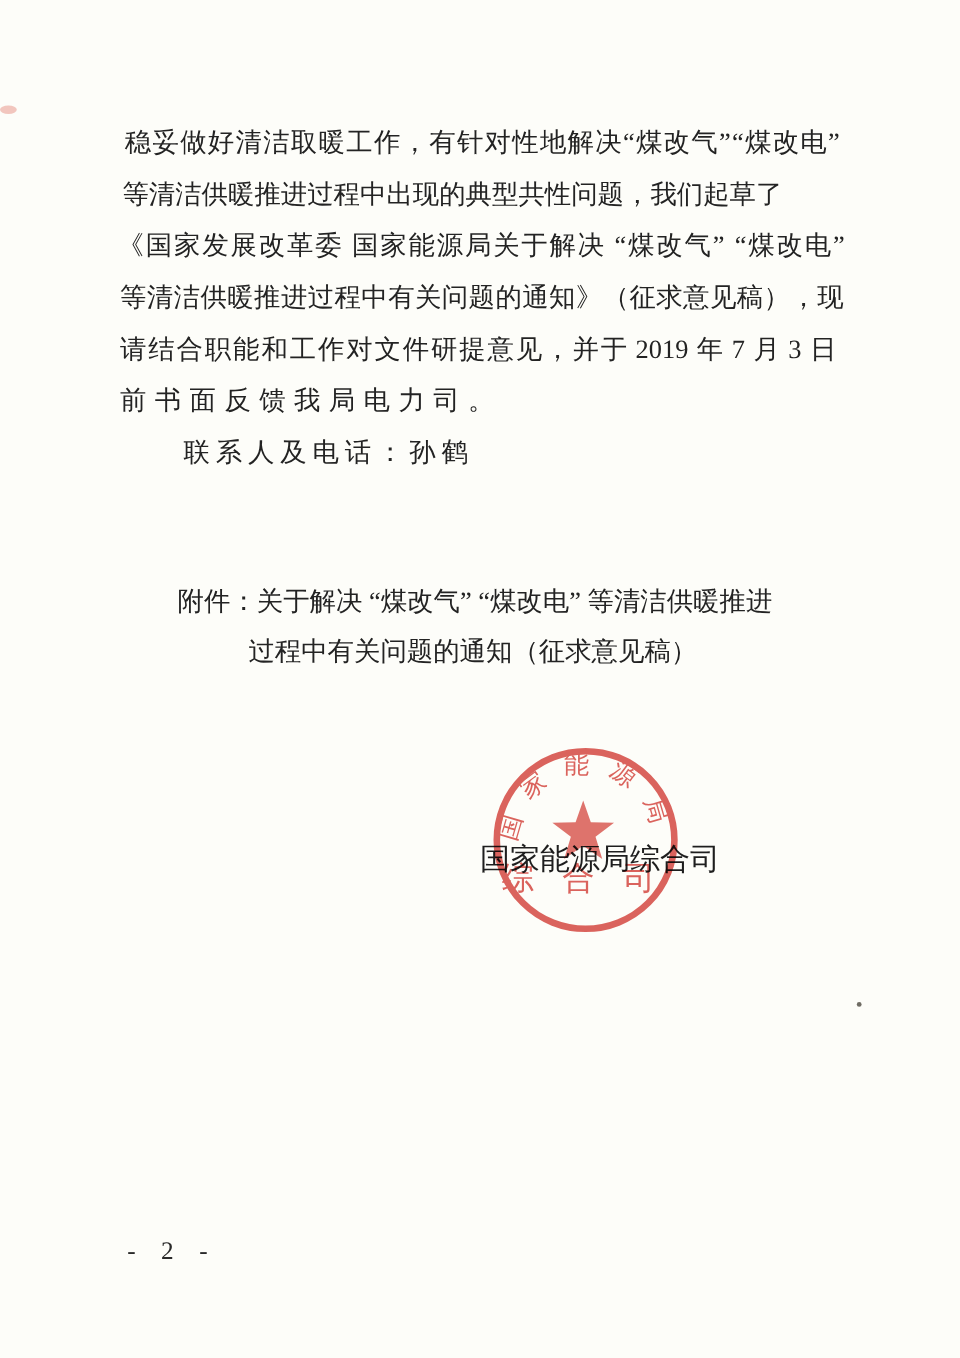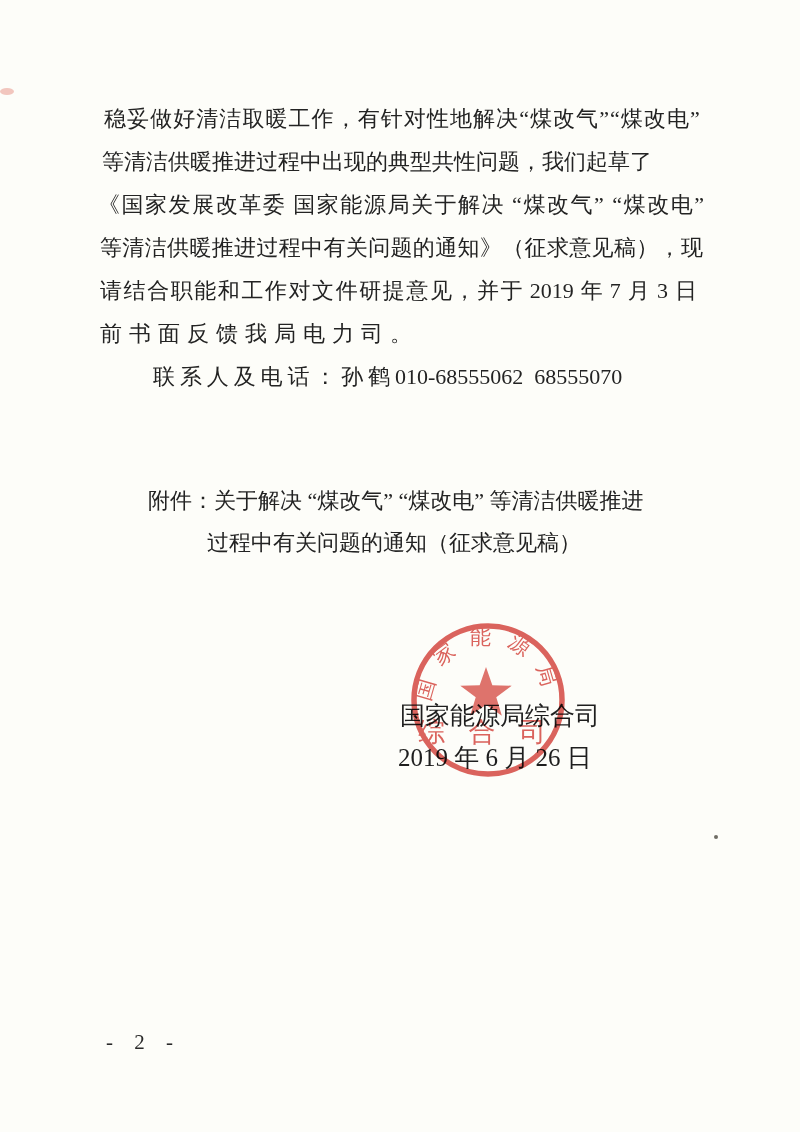--- a/index.html
+++ b/index.html
@@ -67,27 +67,25 @@
 <div class="page">
 
   <div class="tline jline" style="left:104px;top:97px;width:596px;"><span>稳</span><span>妥</span><span>做</span><span>好</span><span>清</span><span>洁</span><span>取</span><span>暖</span><span>工</span><span>作</span><span>，</span><span>有</span><span>针</span><span>对</span><span>性</span><span>地</span><span>解</span><span>决</span><span>“</span><span>煤</span><span>改</span><span>气</span><span>”</span><span>“</span><span>煤</span><span>改</span><span>电</span><span>”</span></div>
   <div class="tline jline" style="left:102px;top:140px;width:505px;"><span>等</span><span>清</span><span>洁</span><span>供</span><span>暖</span><span>推</span><span>进</span><span>过</span><span>程</span><span>中</span><span>出</span><span>现</span><span>的</span><span>典</span><span>型</span><span>共</span><span>性</span><span>问</span><span>题</span><span>，</span><span>我</span><span>们</span><span>起</span><span>草</span><span>了</span></div>
   <div class="tline jline" style="left:98px;top:183px;width:606px;"><span>《</span><span>国</span><span>家</span><span>发</span><span>展</span><span>改</span><span>革</span><span>委</span><span> </span><span>国</span><span>家</span><span>能</span><span>源</span><span>局</span><span>关</span><span>于</span><span>解</span><span>决</span><span> </span><span>“</span><span>煤</span><span>改</span><span>气</span><span>”</span><span> </span><span>“</span><span>煤</span><span>改</span><span>电</span><span>”</span></div>
   <div class="tline jline" style="left:100px;top:226px;width:603px;"><span>等</span><span>清</span><span>洁</span><span>供</span><span>暖</span><span>推</span><span>进</span><span>过</span><span>程</span><span>中</span><span>有</span><span>关</span><span>问</span><span>题</span><span>的</span><span>通</span><span>知</span><span>》</span><span>（</span><span>征</span><span>求</span><span>意</span><span>见</span><span>稿</span><span>）</span><span>，</span><span>现</span></div>
   <div class="tline jline" style="left:100px;top:269px;width:597px;"><span>请</span><span>结</span><span>合</span><span>职</span><span>能</span><span>和</span><span>工</span><span>作</span><span>对</span><span>文</span><span>件</span><span>研</span><span>提</span><span>意</span><span>见</span><span>，</span><span>并</span><span>于</span><span> 2019 </span><span>年</span><span> 7 </span><span>月</span><span> 3 </span><span>日</span></div>
   <div class="tline jline" style="left:100px;top:312px;width:312px;"><span>前</span><span>书</span><span>面</span><span>反</span><span>馈</span><span>我</span><span>局</span><span>电</span><span>力</span><span>司</span><span>。</span></div>
 
   <div class="tline jline" style="left:153px;top:355px;width:237px;"><span>联</span><span>系</span><span>人</span><span>及</span><span>电</span><span>话</span><span>：</span><span>孙</span><span>鹤</span></div>
-  <div class="tline" style="left:395px;top:355px;">010-68555062  68555070</div>
 
   <div class="tline jline" style="left:148px;top:479px;width:474px;"><span>附</span><span>件</span><span>：</span><span>关</span><span>于</span><span>解</span><span>决</span><span> </span><span>“</span><span>煤</span><span>改</span><span>气</span><span>”</span><span> </span><span>“</span><span>煤</span><span>改</span><span>电</span><span>”</span><span> </span><span>等</span><span>清</span><span>洁</span><span>供</span><span>暖</span><span>推</span><span>进</span></div>
   <div class="tline jline" style="left:207px;top:521px;width:335px;"><span>过</span><span>程</span><span>中</span><span>有</span><span>关</span><span>问</span><span>题</span><span>的</span><span>通</span><span>知</span><span>（</span><span>征</span><span>求</span><span>意</span><span>见</span><span>稿</span><span>）</span></div>
 
   <div class="sig" style="left:400px;top:699px;text-align:center;">国家能源局综合司</div>
-  <div class="sig" style="left:398px;top:741px;">2019 年 6 月 26 日</div>
 
   <svg class="seal" viewBox="-84 -84 168 168">
     <g fill="none" stroke="#d5423b">
       <circle cx="0" cy="0" r="74" stroke-width="5.5"></circle>
     </g>
     <polygon fill="#d5423b" opacity="0.9" transform="translate(-2,-6)" points="0,-27 6.35,-8.74 25.68,-8.34 10.27,3.34 15.87,21.84 0,10.8 -15.87,21.84 -10.27,3.34 -25.68,-8.34 -6.35,-8.74"></polygon>
     <path id="sealArc" d="M -56 0 A 56 56 0 0 1 56 0" fill="none"></path>
     <text font-size="21" fill="#d5423b" letter-spacing="15" font-family="Liberation Serif, DejaVu Serif, serif">
       <textPath href="#sealArc" startOffset="50%" text-anchor="middle">国家能源局</textPath>
     </text>

